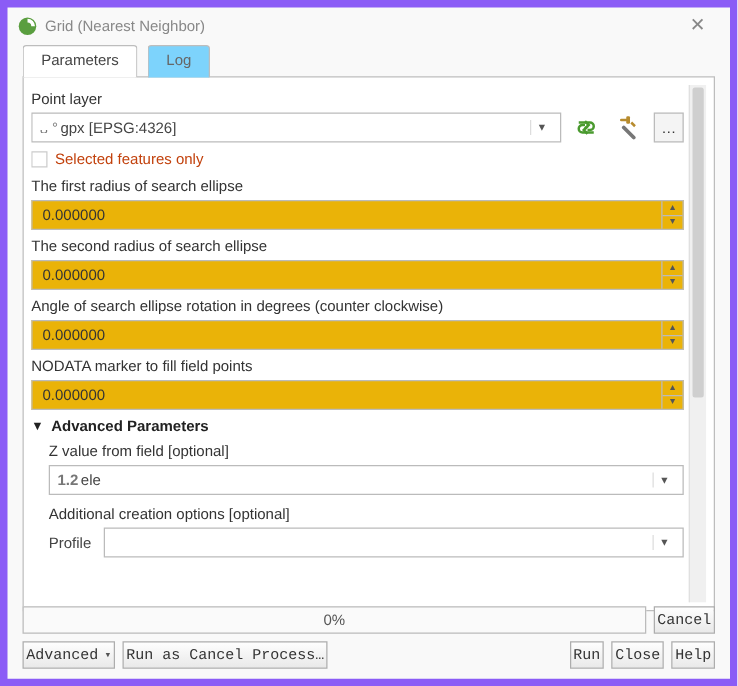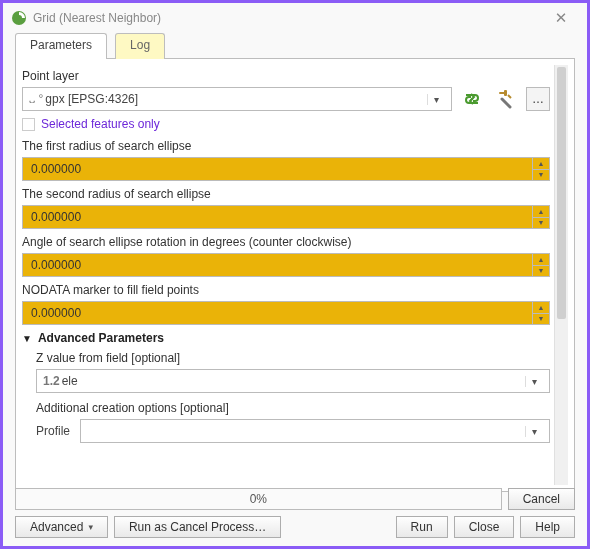--- a/index.html
+++ b/index.html
@@ -1,60 +1,60 @@
 <!DOCTYPE html>
 <html><head>
 <meta charset="utf-8">
 <style>
   * { box-sizing: border-box; font-family: "Segoe UI", Tahoma, sans-serif; font-size: 12px; }
   body { margin: 0; background: #fff; color: #333; }
-  .window { width: 590px; height: 549px; border: 3px solid #8b5cf6; background: #f9f9f9; position: relative; }
+  .window { width: 590px; height: 549px; border: 6px solid #8b5cf6; background: #f9f9f9; position: relative; }
   .titlebar { height: 30px; display: flex; align-items: center; padding: 0 8px; color: #777; }
   .app-icon { width: 16px; height: 16px; margin-right: 6px; }
   .title-text { flex: 1; color: #888; }
   .close-x { width: 36px; text-align: center; color: #888; font-size: 15px; line-height: 30px; cursor: default; }
 
   .body { position: absolute; top: 30px; bottom: 54px; left: 12px; right: 12px; }
 
   .tabs { display: flex; gap: 8px; height: 26px; position: relative; z-index: 2; }
   .tab { padding: 4px 14px 3px; border: 1px solid #bdbdbd; border-bottom: none; background: #fff; border-radius: 3px 3px 0 0; color: #444; cursor: default; }
-  .tab.inactive { background: #fef9c3; color: #666; cursor: pointer; }
+  .tab.inactive { background: #7dd3fc; color: #666; cursor: pointer; }
 
   .pane { position: absolute; top: 25px; left: 0; right: 0; bottom: 0; border: 1px solid #bdbdbd; background: #fff; }
   .scroll-area { position: absolute; top: 6px; bottom: 6px; left: 6px; right: 6px; overflow: hidden; }
   .inner { padding-right: 18px; }
 
   .label { color: #333; margin: 4px 0 4px; display: block; }
   .row { display: flex; align-items: center; gap: 6px; margin-bottom: 6px; }
   .row.full { width: 100%; }
 
   .combo { flex: 1; height: 24px; border: 1px solid #bbb; background: #fff; display: flex; align-items: center; padding: 0 6px; color: #444; cursor: pointer; }
   .combo .arrow { margin-left: auto; color: #555; font-size: 10px; width: 18px; text-align: center; border-left: 1px solid #ddd; }
   .icon-btn { width: 28px; height: 24px; display: flex; align-items: center; justify-content: center; cursor: pointer; }
   .dots-btn { width: 24px; height: 24px; border: 1px solid #bbb; background: #f4f4f4; display: flex; align-items: center; justify-content: center; cursor: pointer; }
 
-  .checkbox-row { display: flex; align-items: center; gap: 6px; margin: 6px 0 8px; color: #6d28d9; }
+  .checkbox-row { display: flex; align-items: center; gap: 6px; margin: 6px 0 8px; color: #c2410c; }
   .fake-cb { width: 13px; height: 13px; border: 1px solid #ccc; background: #fff; }
 
   .spin { position: relative; height: 24px; border: 1px solid #bbb; background: #eab308; display: flex; align-items: center; padding: 0 6px; margin-bottom: 6px; }
   .spin input { border: none; outline: none; width: 100%; background: transparent; color: #333; font-size: 12px; }
   .spin-btns { position: absolute; right: 0; top: 0; bottom: 0; width: 17px; border-left: 1px solid #bbb; display: flex; flex-direction: column; }
   .spin-btns .sb { flex: 1; display: flex; align-items: center; justify-content: center; font-size: 7px; color: #555; border-bottom: 1px solid #bbb; cursor: pointer; }
   .spin-btns .sb:last-child { border-bottom: none; }
 
   .adv-header { display: flex; align-items: center; gap: 6px; font-weight: bold; color: #222; margin: 6px 0 6px; cursor: pointer; }
   .adv-body { margin-left: 14px; }
 
   .scrollbar-v { position: absolute; top: 0; right: 0; bottom: 0; width: 14px; background: #f0f0f0; border-left: 1px solid #e0e0e0; }
   .scrollbar-v .thumb { position: absolute; left: 2px; right: 2px; top: 2px; height: 60%; background: #cfcfcf; border-radius: 2px; }
 
   .footer { position: absolute; left: 12px; right: 12px; bottom: 8px; }
   .frow { display: flex; align-items: center; gap: 6px; margin-top: 6px; }
   .progress { flex: 1; height: 22px; border: 1px solid #bbb; background: #fafafa; display: flex; align-items: center; justify-content: center; color: #555; }
-  .btn { height: 22px; padding: 0 14px; border: 1px solid #adadad; background: linear-gradient(#fefefe,#e9e9e9); color: #333; cursor: pointer; display: inline-flex; align-items: center; }
+  .btn { height: 22px; padding: 0 2px; border: 1px solid #adadad; background: linear-gradient(#fefefe,#e9e9e9); color: #333; cursor: pointer; display: inline-flex; align-items: center; font-family: Liberation Mono, monospace; }
   .btn.small-arrow::after { content: "▾"; margin-left: 5px; font-size: 9px; color: #555; }
   .spacer { flex: 1; }
   .pre { color:#777; margin-right:2px; }
 </style>
 </head>
 <body>
 
 <div class="window">
 
   <div class="titlebar">

